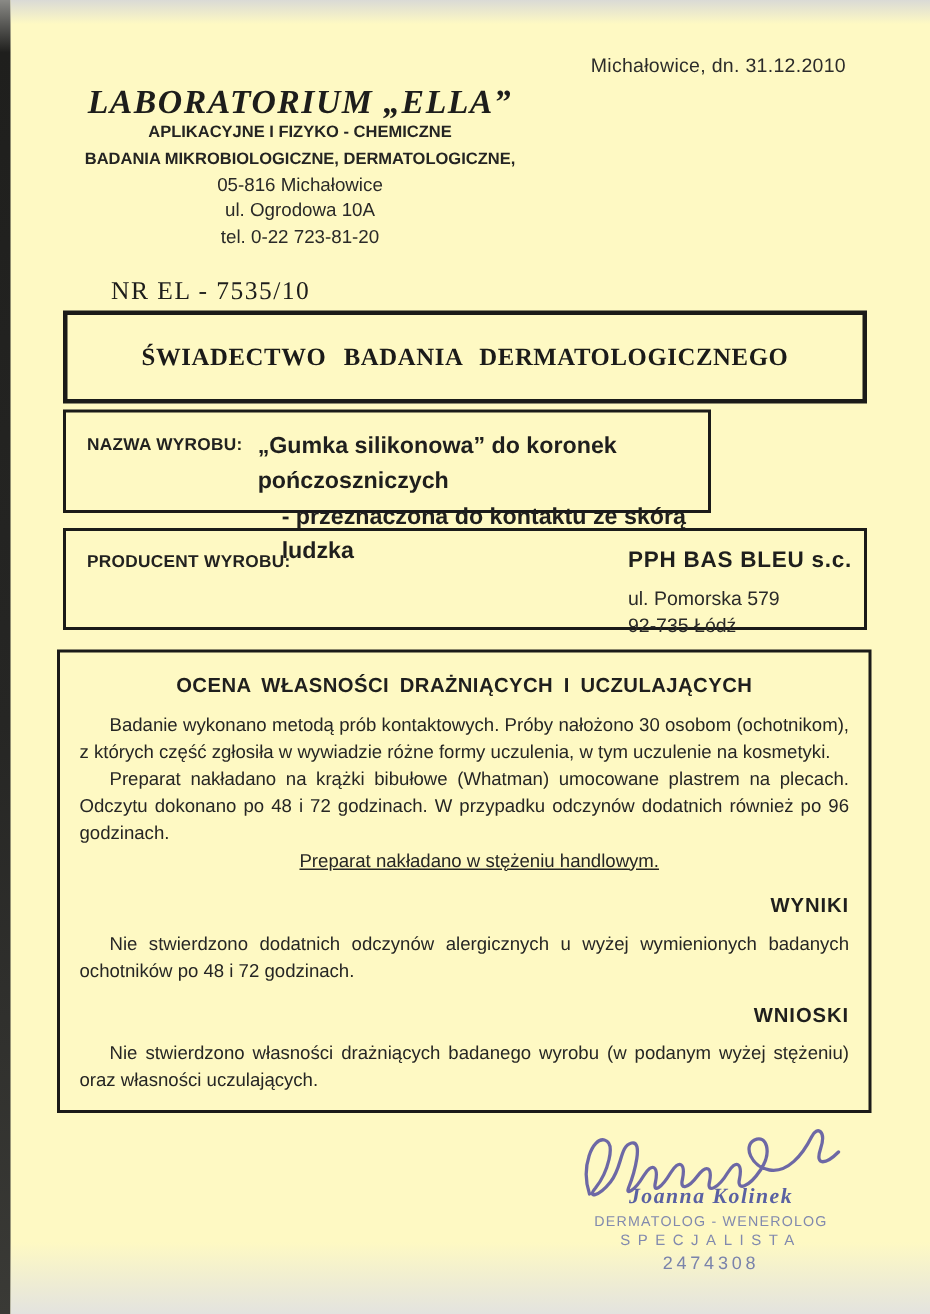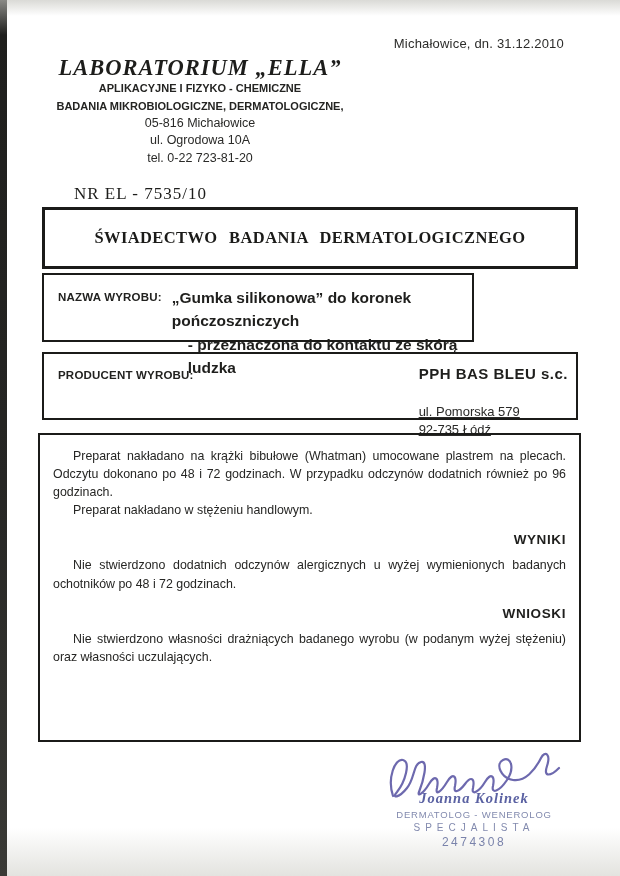--- a/index.html
+++ b/index.html
@@ -5,21 +5,21 @@
   html,body{margin:0;padding:0;}
   body{
     width:620px;height:876px;
     background:#e9e9e6;
     font-family:"Liberation Sans",sans-serif;
     color:#222220;
     -webkit-font-smoothing:antialiased;
   }
   .scan{
     position:relative;width:620px;height:876px;overflow:hidden;
-    background:#ffffff;
+    background:#fef9c3;
   }
   
   .edge-strip{
     position:absolute;left:0;top:0;width:7px;height:876px;
     background:linear-gradient(180deg,#8a8a86 0%,#1f1f1d 4%,#262624 55%,#3a3a36 100%);
   }
   .top-shade{
     position:absolute;left:7px;top:0;right:0;height:16px;
     background:linear-gradient(180deg,#dadad6 0%,rgba(250,250,248,0) 100%);
   }
@@ -66,36 +66,36 @@
   .nazwa-line2{margin-left:16px;}
   
   .prod-box{
     position:absolute;top:352px;left:42px;width:536px;height:68px;
     border:2px solid #1b1b19;box-sizing:border-box;
     display:flex;align-items:flex-start;padding:11px 8px 0 14px;justify-content:space-between;
   }
   .prod-label{font-size:11.5px;font-weight:bold;letter-spacing:.2px;margin-top:4px;white-space:nowrap;color:#222220;}
   .prod-value{margin-left:14px;}
   .prod-name{font-weight:bold;font-size:15px;letter-spacing:.5px;color:#1f1f1d;}
-  .prod-addr{font-size:13px;line-height:1.35;margin-top:21px;color:#2a2a28;text-decoration:underline;}
+  .prod-addr{font-size:13px;line-height:1.35;margin-top:8px;color:#2a2a28;}
   
   .ocena-box{
     position:absolute;top:433px;left:38px;width:543px;height:309px;
     border:2.5px solid #1b1b19;box-sizing:border-box;
     padding:12px 13px 0 13px;overflow:hidden;
   }
   .ocena-title{
     text-align:center;font-weight:bold;font-size:13.5px;
     word-spacing:3px;letter-spacing:.3px;color:#1f1f1d;margin:2px 0 10px 0;
   }
   .ocena-box p{
     margin:0;font-size:12.4px;line-height:1.46;color:#262624;
     text-align:justify;text-indent:20px;
   }
-  .ocena-box p.no-justify{text-align:left;}
+  .ocena-box p.no-justify{text-align:center;text-decoration:underline;}
   .mid-heading{
     text-align:right;font-weight:bold;font-size:13.5px;letter-spacing:.6px;
     color:#1f1f1d;margin:13px 0 9px 0;
   }
   
   .sign-block{position:absolute;top:748px;right:30px;width:232px;text-align:center;}
   .sig-svg{display:block;margin:0 auto -16px auto;}
   .sig-name{
     font-family:"Liberation Serif",serif;font-style:italic;font-weight:bold;
     font-size:14.5px;letter-spacing:1px;color:#5a61a2;
@@ -142,20 +142,22 @@
     <div class="prod-value">
       <div class="prod-name">PPH BAS BLEU s.c.</div>
       <div class="prod-addr">
         <div>ul. Pomorska 579</div>
         <div>92-735 Łódź</div>
       </div>
     </div>
   </div>
 
   <div class="ocena-box">
+    <div class="ocena-title">OCENA WŁASNOŚCI DRAŻNIĄCYCH I UCZULAJĄCYCH</div>
+    <p>Badanie wykonano metodą prób kontaktowych. Próby nałożono 30 osobom (ochotnikom), z których część zgłosiła w wywiadzie różne formy uczulenia, w tym uczulenie na kosmetyki.</p>
     <p>Preparat nakładano na krążki bibułowe (Whatman) umocowane plastrem na plecach. Odczytu dokonano po 48 i 72 godzinach. W przypadku odczynów dodatnich również po 96 godzinach.</p>
     <p class="no-justify">Preparat nakładano w stężeniu handlowym.</p>
     <div class="mid-heading">WYNIKI</div>
     <p>Nie stwierdzono dodatnich odczynów alergicznych u wyżej wymienionych badanych ochotników po 48 i 72 godzinach.</p>
     <div class="mid-heading">WNIOSKI</div>
     <p>Nie stwierdzono własności drażniących badanego wyrobu (w podanym wyżej stężeniu) oraz własności uczulających.</p>
   </div>
 
   <div class="sign-block">
     <svg class="sig-svg" width="190" height="58" viewBox="0 0 190 58" aria-hidden="true">

